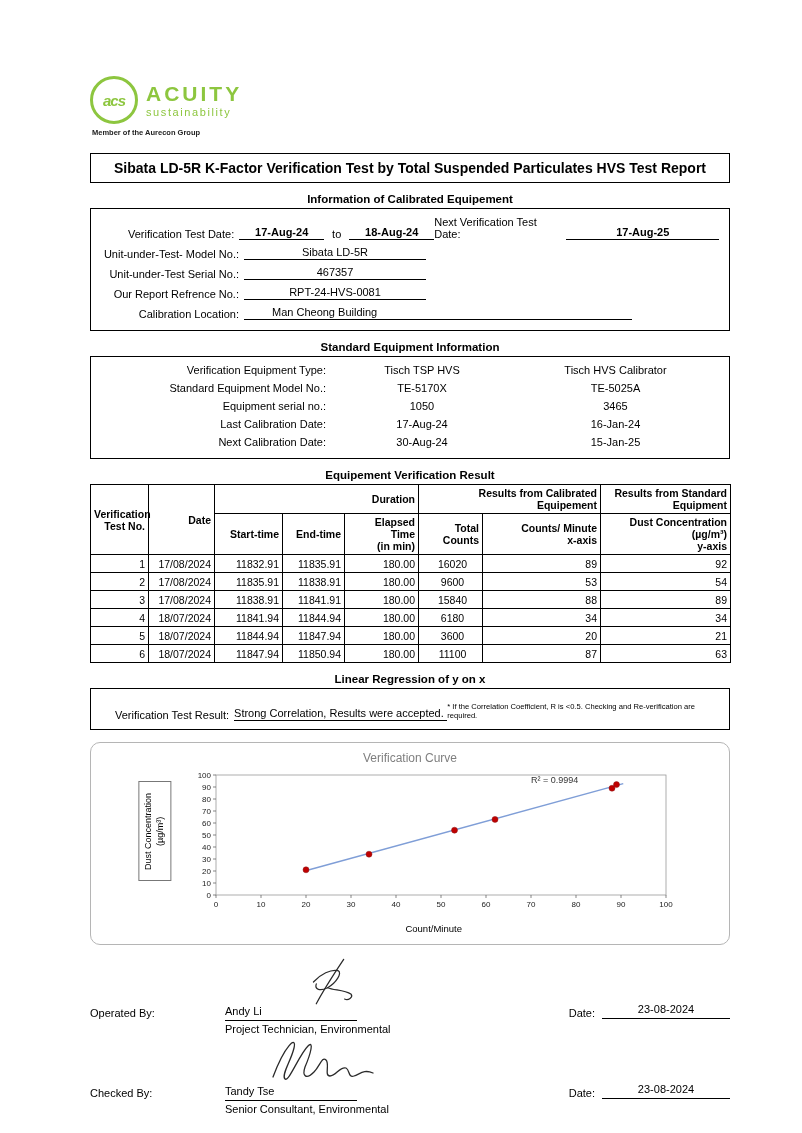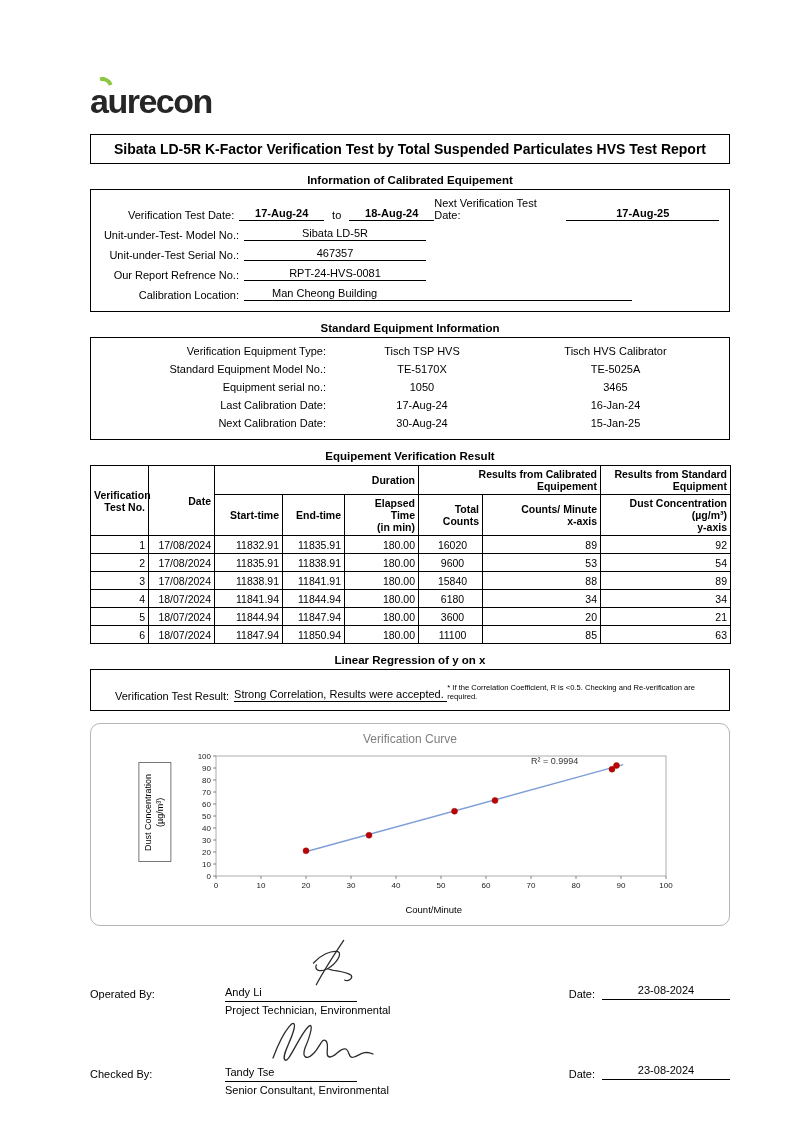--- a/index.html
+++ b/index.html
@@ -83,23 +83,29 @@
   .date-block{margin-left:auto;display:flex;align-items:flex-end;gap:7px;margin-bottom:16px;}
   .date-value{width:128px;text-align:center;border-bottom:1px solid #000;padding-bottom:3px;}
 </style>
 </head>
 <body>
 
 <div class="page">
   <div class="content">
 
     <div class="logo-row">
-      <div class="aurecon">
-        <span class="aurecon-mark"></span>
-        <span class="aurecon-text">aurecon</span>
+      <div class="acuity-wrap">
+        <div class="acuity-row">
+          <div class="acuity-emblem">acs</div>
+          <div>
+            <div class="acuity-name">ACUITY</div>
+            <div class="acuity-sub">sustainability</div>
+          </div>
+        </div>
+        <div class="acuity-tagline">Member of the Aurecon Group</div>
       </div>
     </div>
 
     <div class="title-box">Sibata LD-5R K-Factor Verification Test by Total Suspended Particulates HVS Test Report</div>
 
     <div class="section-heading">Information of Calibrated Equipement</div>
     <div class="info-box">
       <div class="cal-row">
         <div class="cal-label">Verification Test Date:</div>
         <div class="fill date-val">17-Aug-24</div>
@@ -253,21 +259,21 @@
             <td>20</td>
             <td>21</td>
           </tr>
           <tr>
             <td>6</td>
             <td>18/07/2024</td>
             <td>11847.94</td>
             <td>11850.94</td>
             <td>180.00</td>
             <td class="ta-left">11100</td>
-            <td>85</td>
+            <td>87</td>
             <td>63</td>
           </tr>
         </tbody>
     </table>
 
     <div class="section-heading">Linear Regression of y on x</div>
     <div class="reg-box">
       <div class="reg-row2">
         <div class="reg-rl">Verification Test Result:</div>
         <div class="reg-rv">Strong Correlation, Results were accepted.</div>

